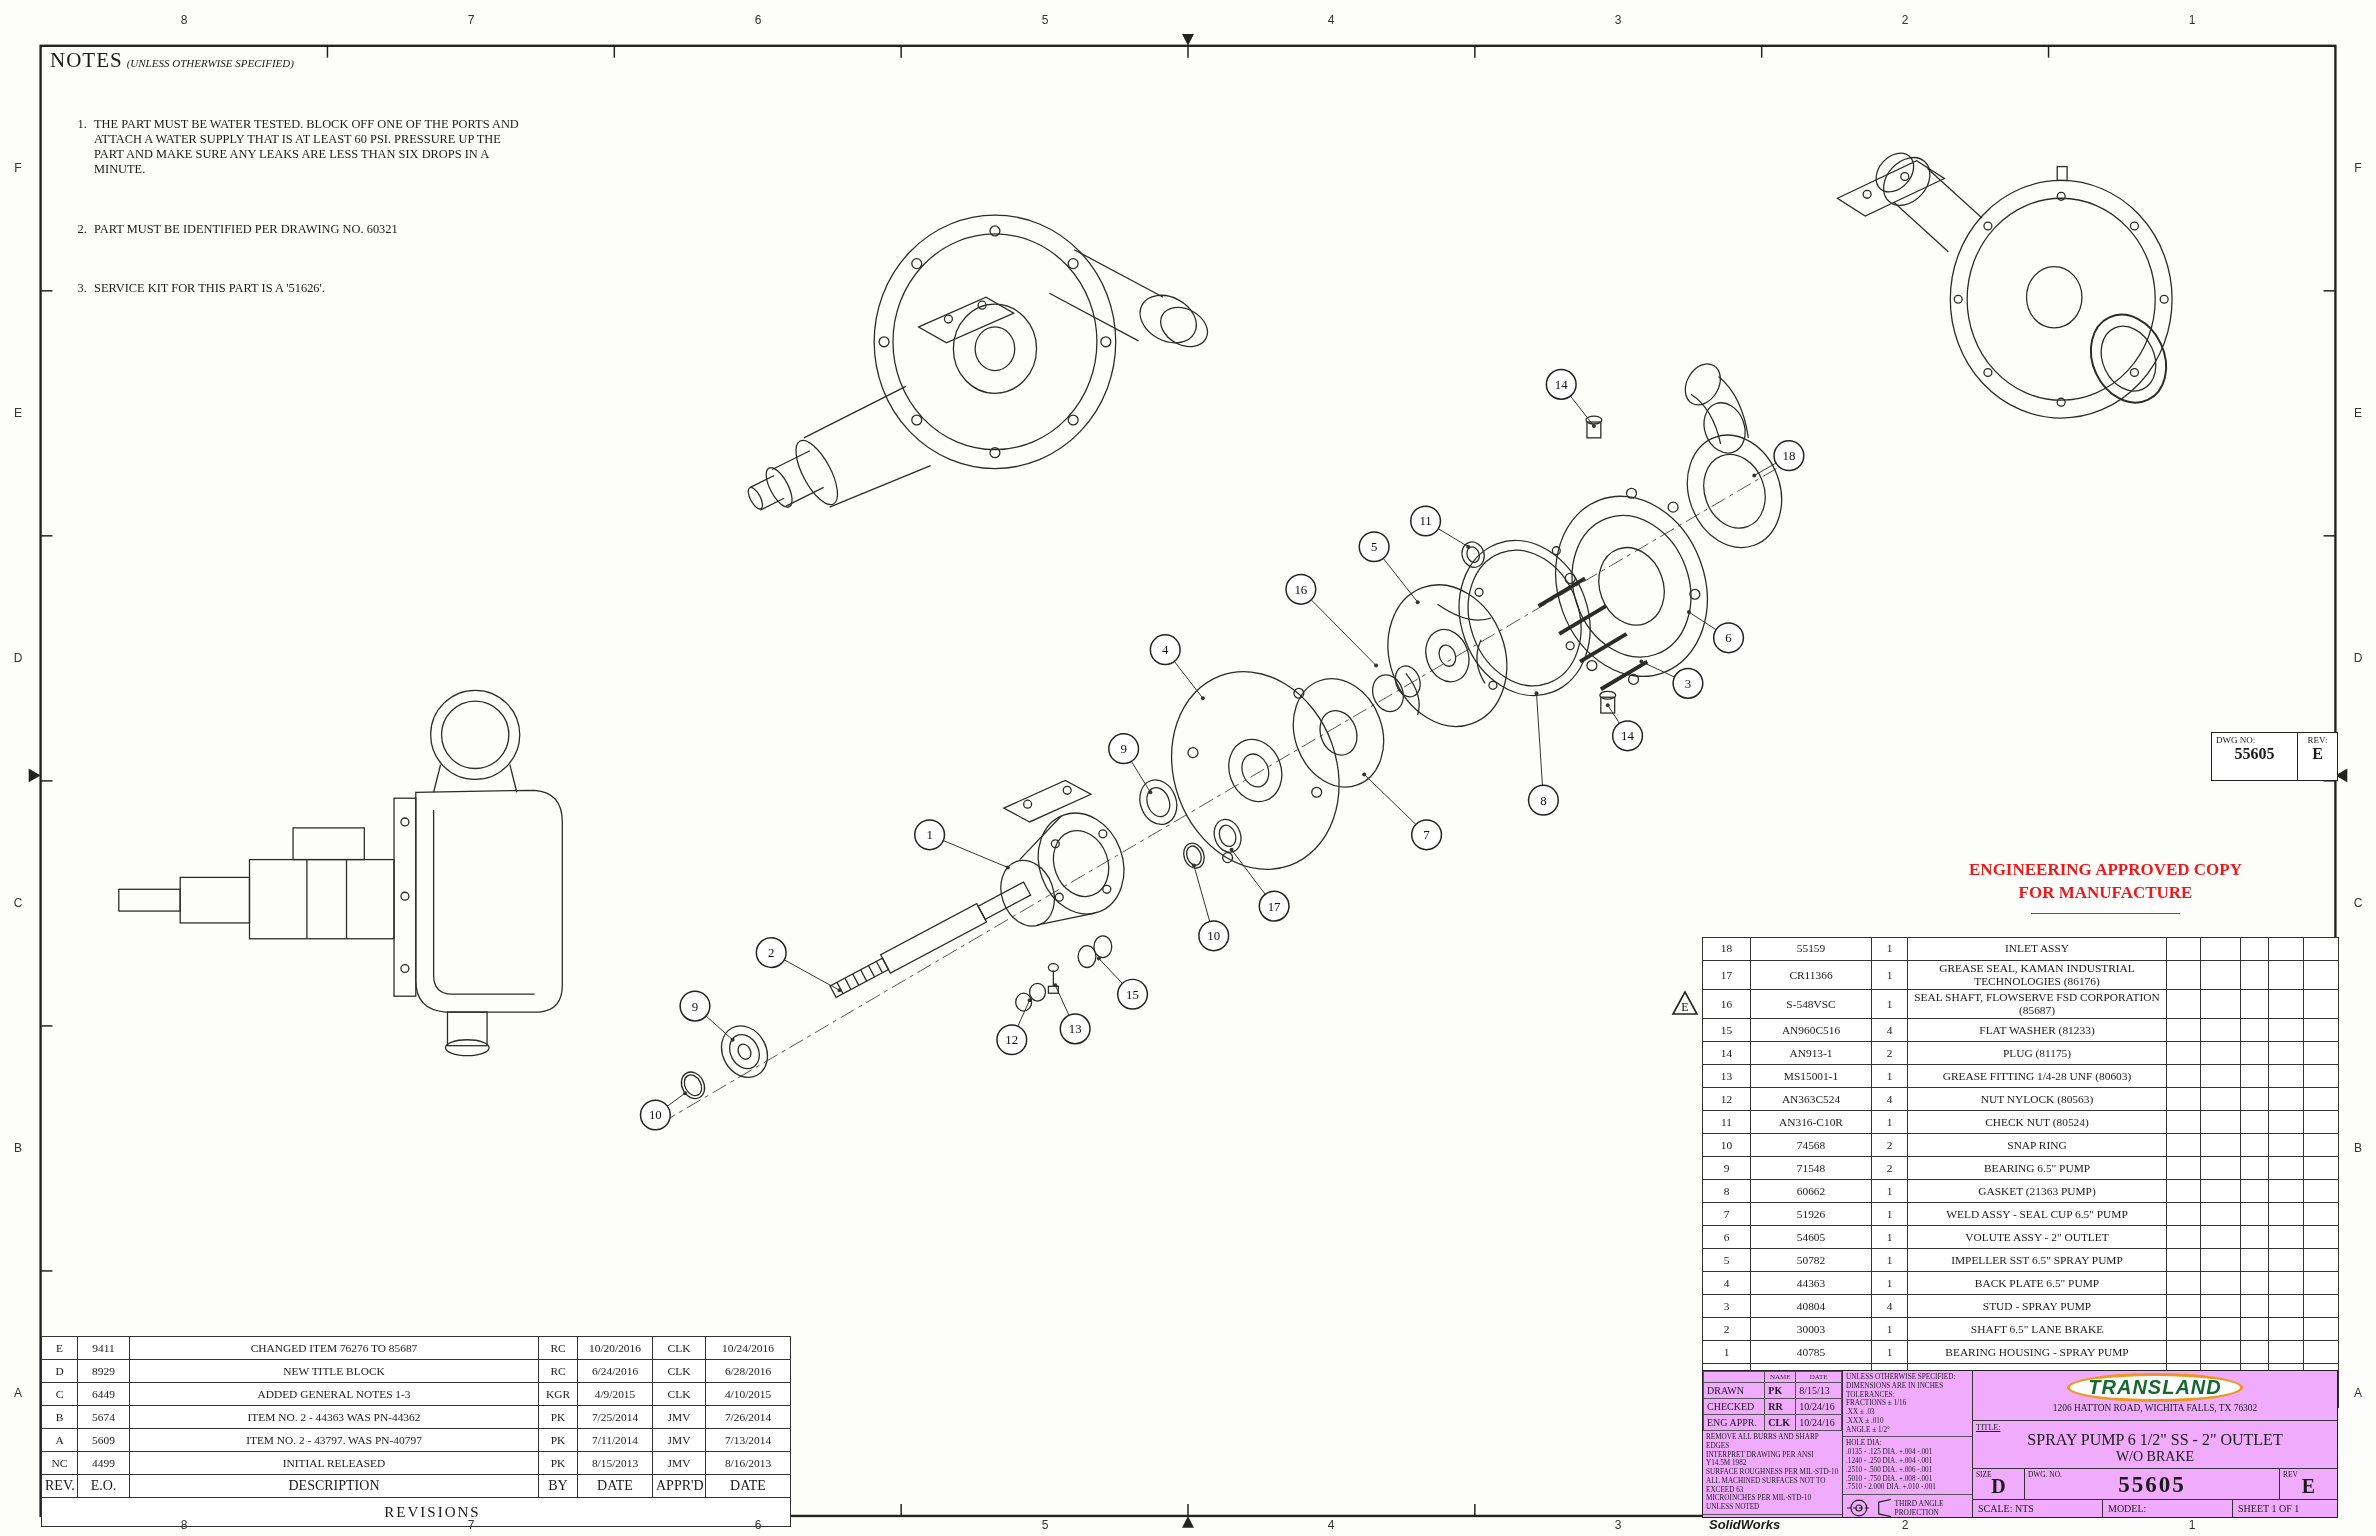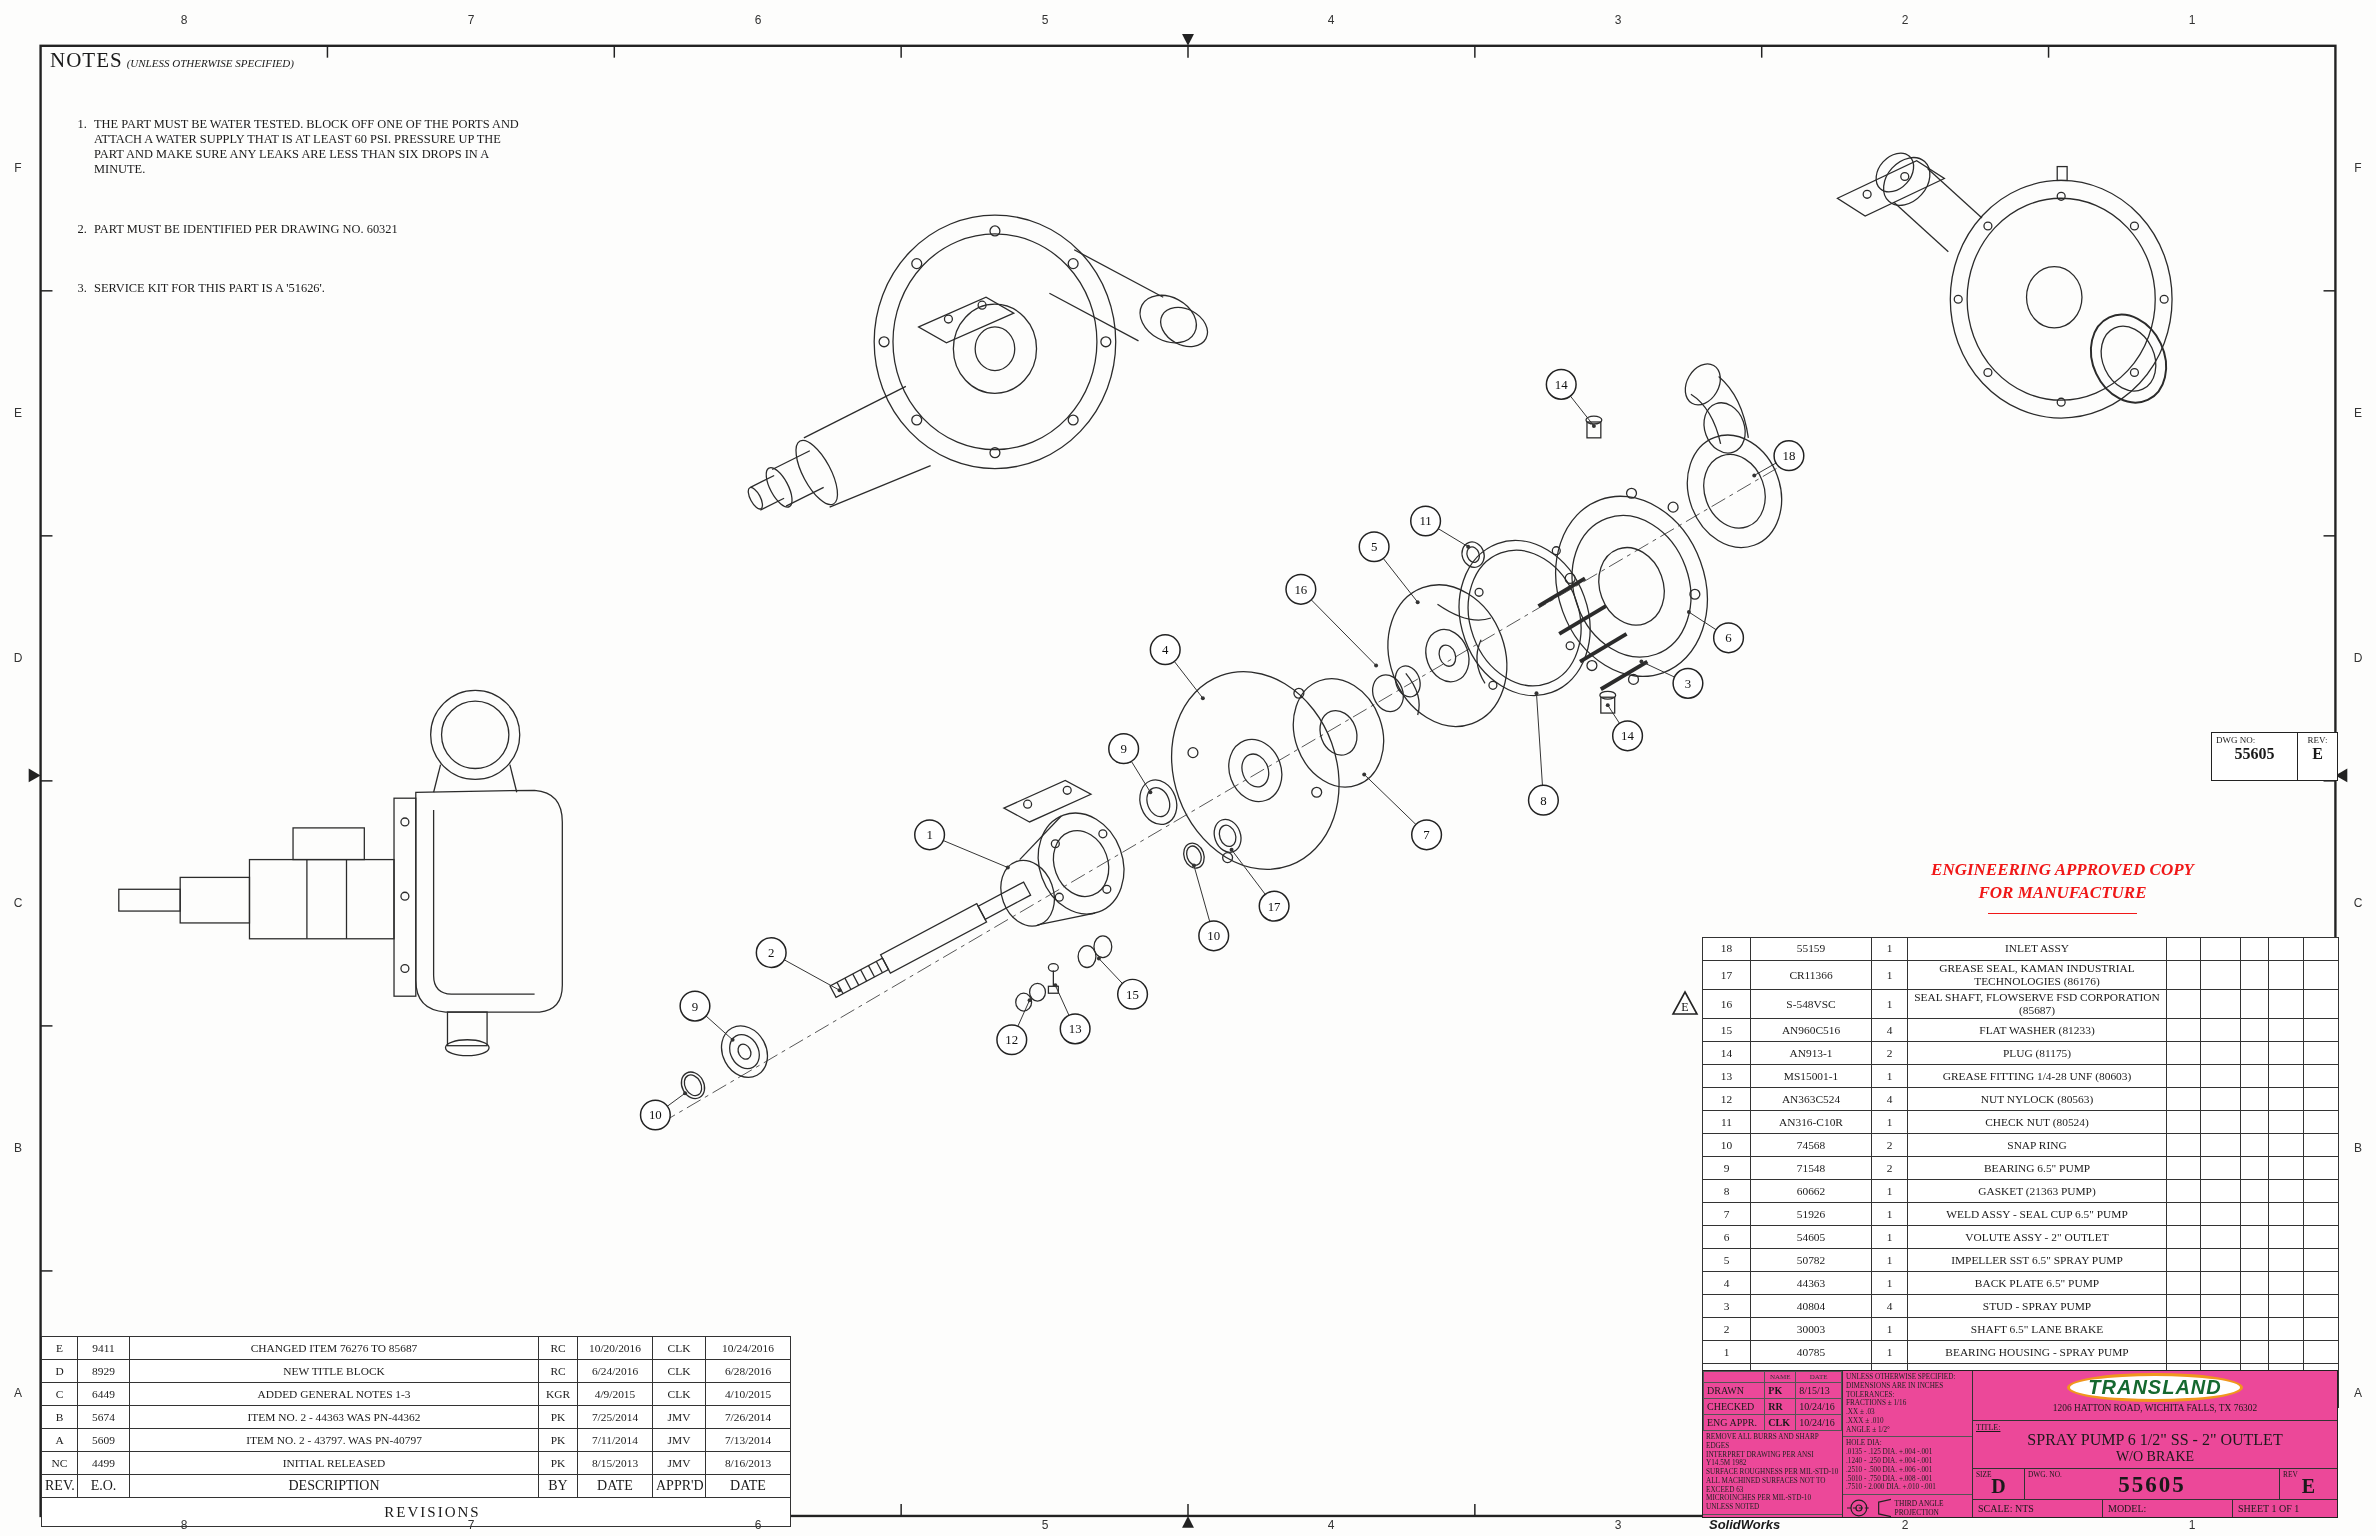--- a/index.html
+++ b/index.html
@@ -20,21 +20,21 @@
   .marker{fill:#222;}
 
   
   .notes{position:absolute;left:50px;top:48px;width:475px;}
   .notes-title{font-size:21px;letter-spacing:1px;}
   .notes-sub{font-size:11px;font-style:italic;}
   .notes-list{margin:2px 0 0 0;padding-left:40px;font-size:12.4px;line-height:1.22;}
   .notes-list li{padding-left:4px;margin-top:44px;}
 
   
-  .stamp{position:absolute;left:1904px;top:859px;width:317px;text-align:center;color:#f01818;font-weight:bold;font-style:italic;font-size:17px;line-height:1.35;}
+  .stamp{position:absolute;left:1947px;top:859px;width:317px;text-align:center;color:#f01818;font-weight:bold;font-size:17px;line-height:1.35;}
   .stamp-line{width:149px;border-top:1.5px solid #f01818;margin:8px auto 0 auto;}
 
   
   .dwgref{position:absolute;left:2211px;top:732px;width:125px;height:47px;border:1.6px solid #222;display:flex;background:#fff;}
   .dwgref .c1{width:77px;border-right:1.4px solid #222;padding:2px 4px;}
   .dwgref .c2{flex:1;padding:2px 4px;text-align:center;}
   .dwgref .lbl{font-size:9px;display:block;}
   .dwgref .val{font-size:16px;font-weight:bold;display:block;text-align:center;}
 
   
@@ -45,21 +45,21 @@
   .bom tfoot .f2 td{height:16px;}
   .flag{position:absolute;left:1671px;top:990px;}
 
   
   .rev-table{position:absolute;left:41px;top:1336px;width:749px;border-collapse:collapse;table-layout:fixed;font-size:11.4px;text-align:center;background:#fff;}
   .rev-table td{border:1px solid #333;padding:0 3px;height:22px;overflow:hidden;}
   .rev-table tr.hdr td{font-size:14px;}
   .rev-table .rev-foot td{height:28px;font-size:15px;letter-spacing:2px;padding-left:36px;}
 
   
-  .tblock{position:absolute;left:1702px;top:1370px;width:634px;height:146px;border:1.8px solid #222;display:flex;background:#ec4899;}
+  .tblock{position:absolute;left:1702px;top:1370px;width:634px;height:146px;border:1.8px solid #222;display:flex;background:#f0abfc;}
   .tb-left{width:139px;border-right:1.2px solid #333;display:flex;flex-direction:column;}
   .tb-mid{width:129px;border-right:1.2px solid #333;display:flex;flex-direction:column;}
   .tb-right{flex:1;display:flex;flex-direction:column;}
   .appr{border-collapse:collapse;width:100%;font-size:10px;}
   .appr td{border:0.8px solid #555;padding:0 3px;height:15px;text-align:left;}
   .appr td.n{font-weight:bold;}
   .appr tr.h td{height:10px;font-size:7px;text-align:center;color:#333;}
   .tb-smallprint{font-size:7.2px;line-height:1.22;padding:2px 3px;color:#222;border-bottom:0.8px solid #555;flex:1;}
   .tb-cad{font-size:13px;font-style:italic;font-weight:bold;padding:2px 6px;font-family:"Liberation Sans",sans-serif;}
   .tb-proj{display:flex;align-items:center;gap:4px;padding:2px 3px;font-size:7.4px;}

